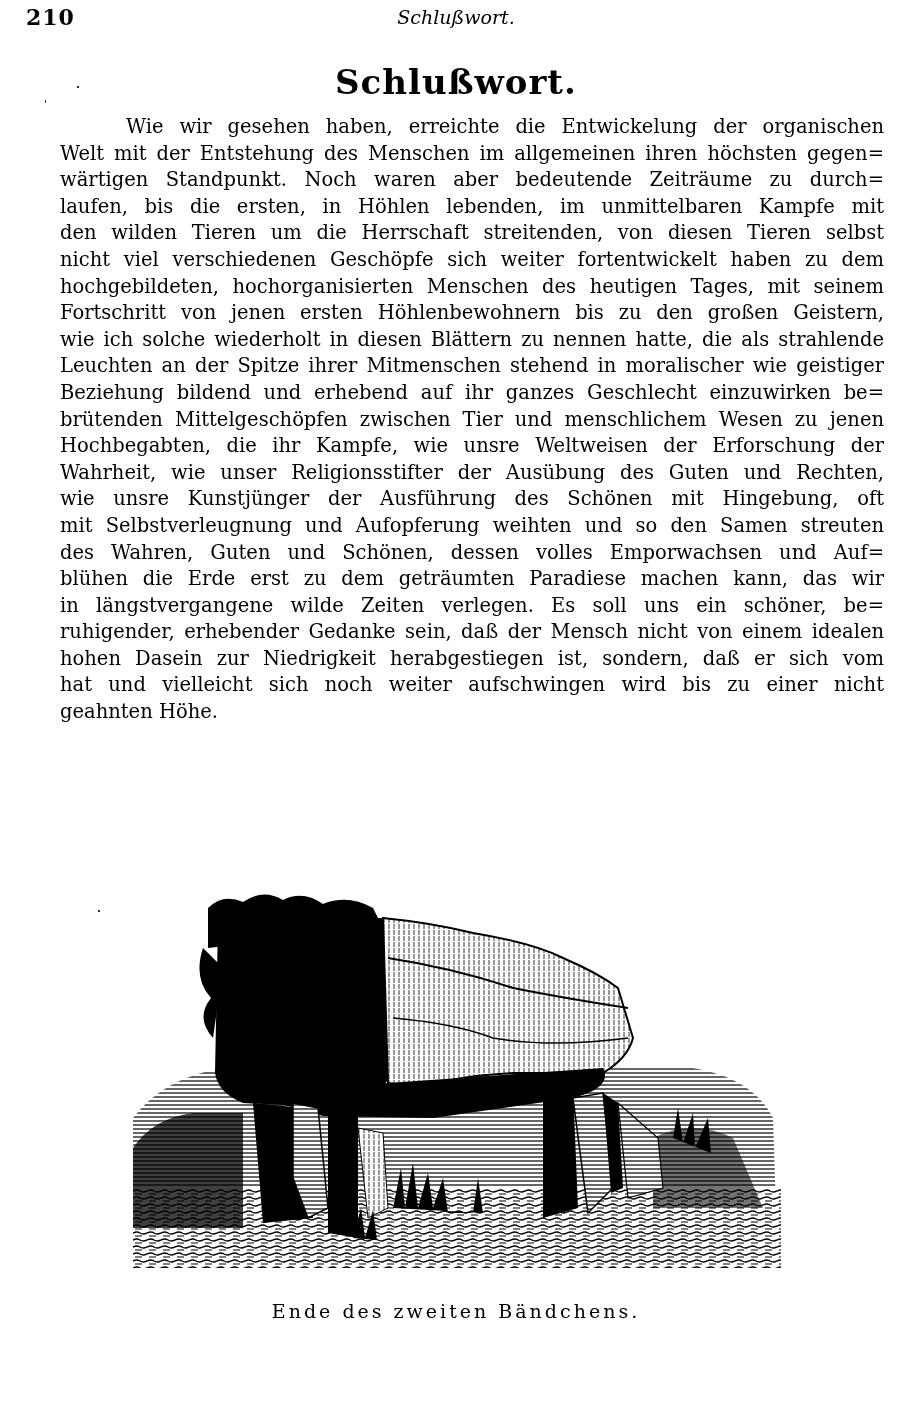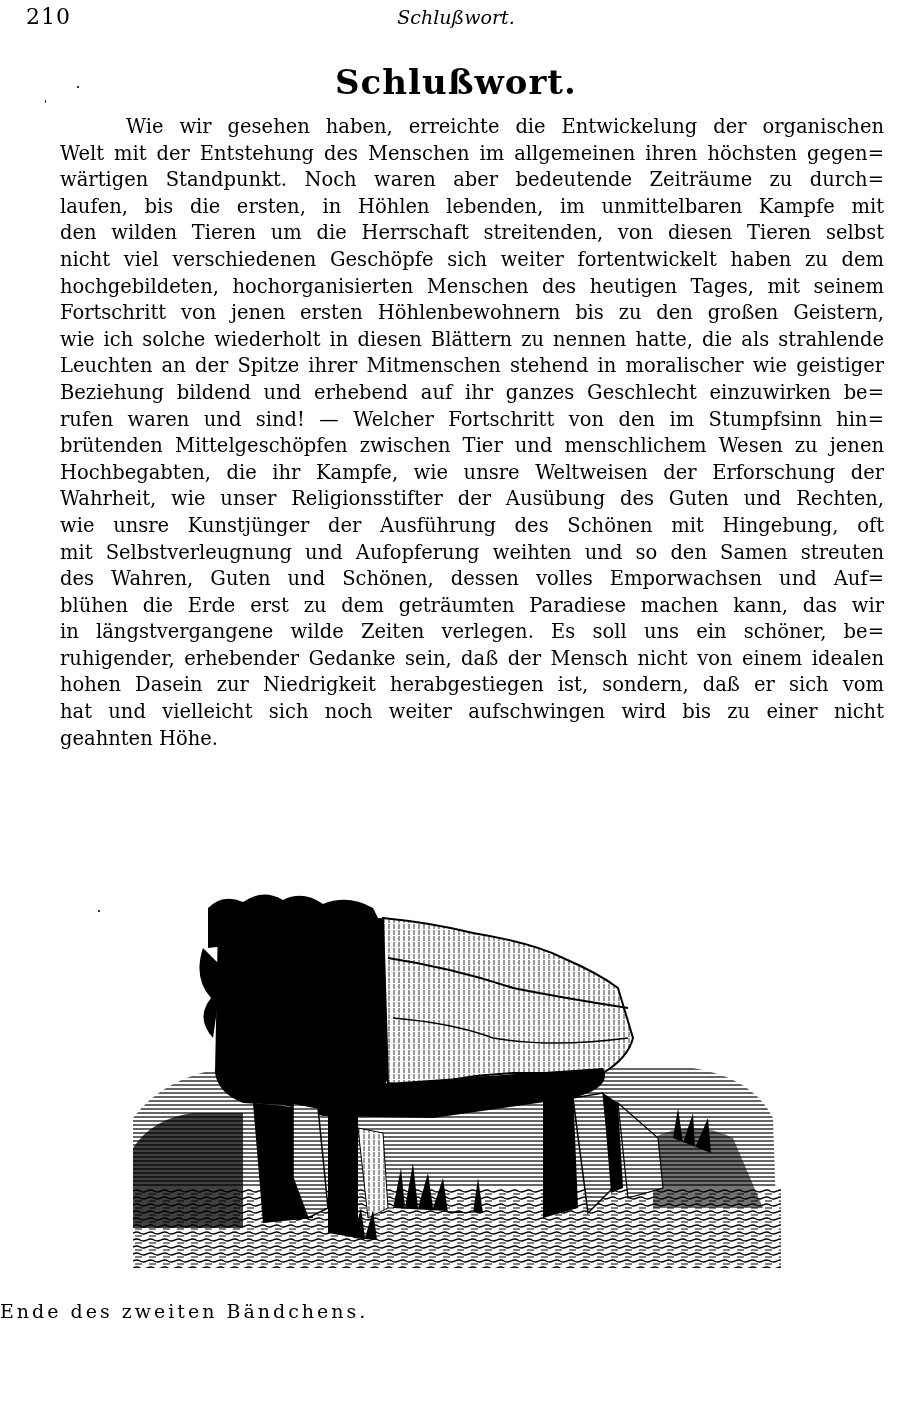--- a/index.html
+++ b/index.html
@@ -1,20 +1,20 @@
 <!DOCTYPE html>
 <html><head>
 <meta charset="utf-8">
 <style>
   html, body { margin: 0; padding: 0; background: #ffffff; }
   body { width: 912px; height: 1410px; position: relative; overflow: hidden; color: #000; }
   .page { position: absolute; left: 0; top: 0; width: 912px; height: 1410px; }
   .pagenum {
     position: absolute; left: 26px; top: 4px;
-    font-family: "DejaVu Serif", serif; font-size: 22px; font-weight: normal; letter-spacing: 1px;
+    font-family: "DejaVu Serif", serif; font-size: 22px; font-weight: bold; letter-spacing: 1px;
   }
   .running-head {
     position: absolute; left: 0; width: 912px; top: 6px; text-align: center;
     font-family: "DejaVu Serif", serif; font-size: 19px; font-style: italic;
   }
   .title {
     position: absolute; left: 0; width: 912px; top: 62px; text-align: center;
     font-family: "DejaVu Serif", serif; font-size: 34px; font-weight: bold; letter-spacing: 1px;
   }
   .body-text {
@@ -24,21 +24,21 @@
   .line {
     display: block; height: 26.6px; line-height: 26.6px; white-space: nowrap;
     text-align: justify; text-align-last: justify; overflow: hidden;
   }
   .line.first { padding-left: 66px; }
   .line.last { text-align-last: left; }
   .illustration {
     position: absolute; left: 133px; top: 888px; width: 648px; height: 380px;
   }
   .caption {
-    position: absolute; left: 0; width: 912px; top: 1300px; 
+    position: absolute; left: 0; width: 912px; top: 1300px; text-align: center;
     font-family: "DejaVu Serif", serif; font-size: 19px; letter-spacing: 3px;
   }
   .speck { position: absolute; width: 2px; height: 2px; background: #333; }
 </style>
 </head>
 <body>
 
 <div class="page">
 
   <div class="pagenum">210</div>
@@ -54,21 +54,20 @@
     <span class="line">Welt mit der Entstehung des Menschen im allgemeinen ihren höchsten gegen=</span>
     <span class="line">wärtigen Standpunkt.  Noch waren aber bedeutende Zeiträume zu durch=</span>
     <span class="line">laufen, bis die ersten, in Höhlen lebenden, im unmittelbaren Kampfe mit</span>
     <span class="line">den wilden Tieren um die Herrschaft streitenden, von diesen Tieren selbst</span>
     <span class="line">nicht viel verschiedenen Geschöpfe sich weiter fortentwickelt haben zu dem</span>
     <span class="line">hochgebildeten, hochorganisierten Menschen des heutigen Tages, mit seinem</span>
     <span class="line">Fortschritt von jenen ersten Höhlenbewohnern bis zu den großen Geistern,</span>
     <span class="line">wie ich solche wiederholt in diesen Blättern zu nennen hatte, die als strahlende</span>
     <span class="line">Leuchten an der Spitze ihrer Mitmenschen stehend in moralischer wie geistiger</span>
     <span class="line">Beziehung bildend und erhebend auf ihr ganzes Geschlecht einzuwirken be=</span>
-    <span class="line">rufen waren und sind! — Welcher Fortschritt von den im Stumpfsinn hin=</span>
     <span class="line">brütenden Mittelgeschöpfen zwischen Tier und menschlichem Wesen zu jenen</span>
     <span class="line">Hochbegabten, die ihr Kampfe, wie unsre Weltweisen der Erforschung der</span>
     <span class="line">Wahrheit, wie unser Religionsstifter der Ausübung des Guten und Rechten,</span>
     <span class="line">wie unsre Kunstjünger der Ausführung des Schönen mit Hingebung, oft</span>
     <span class="line">mit Selbstverleugnung und Aufopferung weihten und so den Samen streuten</span>
     <span class="line">des Wahren, Guten und Schönen, dessen volles Emporwachsen und Auf=</span>
     <span class="line">blühen die Erde erst zu dem geträumten Paradiese machen kann, das wir</span>
     <span class="line">in längstvergangene wilde Zeiten verlegen.  Es soll uns ein schöner, be=</span>
     <span class="line">ruhigender, erhebender Gedanke sein, daß der Mensch nicht von einem idealen</span>
     <span class="line">hohen Dasein zur Niedrigkeit herabgestiegen ist, sondern, daß er sich vom</span>

